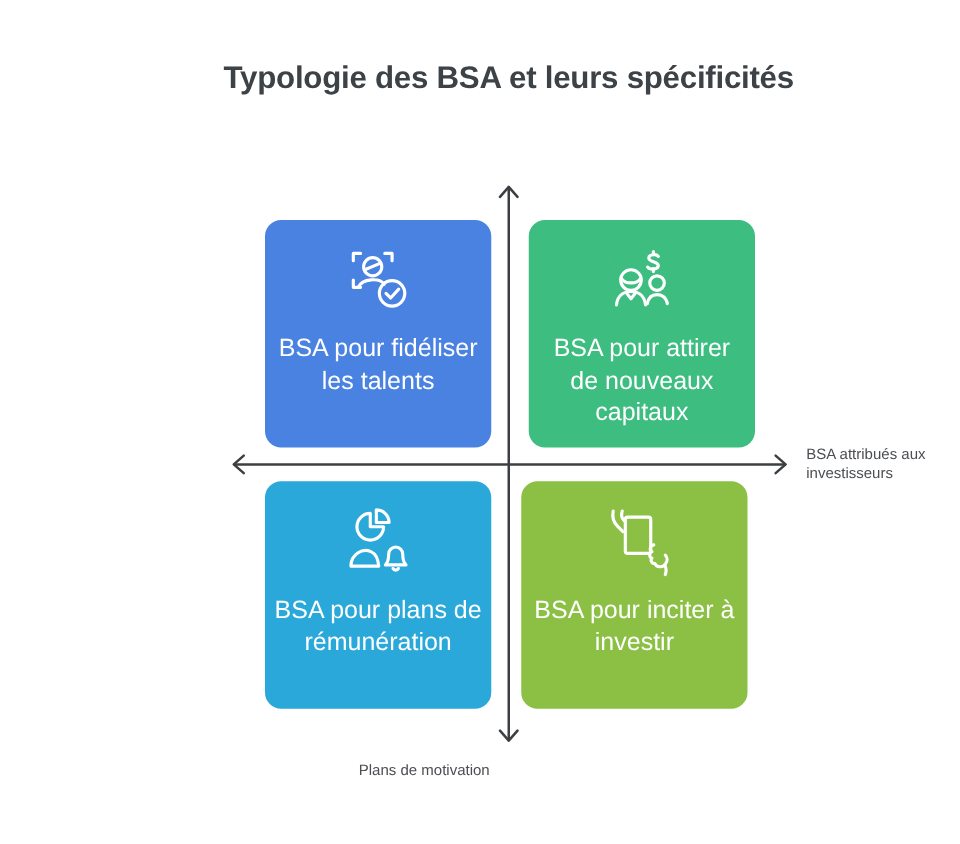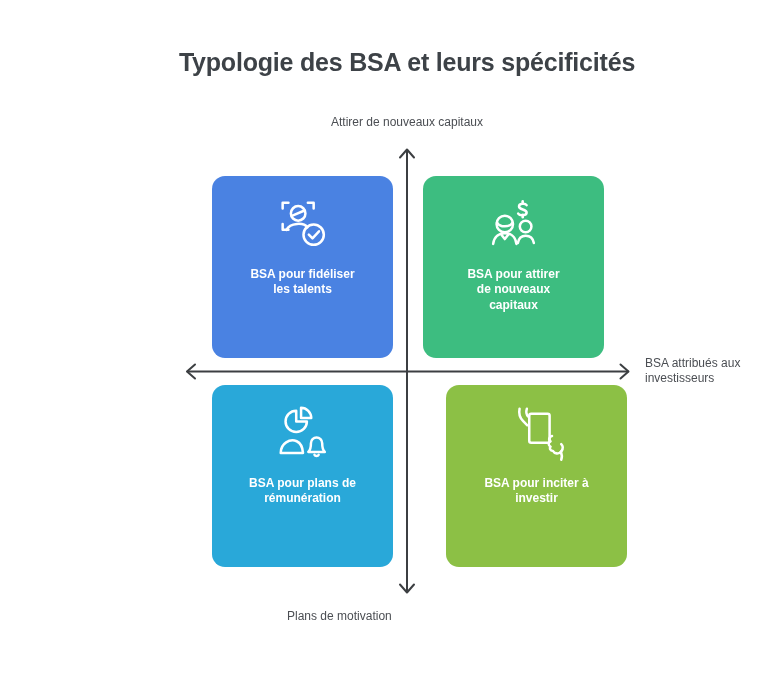--- a/index.html
+++ b/index.html
@@ -29,38 +29,37 @@
   .axis-label.right{top:356px;left:645px;width:130px;text-align:left;}
   .axes-svg{position:absolute;top:0;left:0;pointer-events:none;}
   .quadrant{
     position:absolute;width:181px;height:182px;border-radius:13px;
     display:flex;flex-direction:column;align-items:center;
     padding-top:18px;box-sizing:border-box;
   }
   .quadrant.tl{left:212px;top:176px;}
   .quadrant.tr{left:423px;top:176px;}
   .quadrant.bl{left:212px;top:385px;}
-  .quadrant.br{left:446px;top:385px;}
+  .quadrant.br{left:417px;top:385px;}
   .q-icon{width:62px;height:62px;flex:0 0 auto;}
   .q-icon svg{display:block;width:62px;height:62px;}
   .q-label{
     margin-top:11px;padding:0 6px;
-    color:var(--quadrant-text);font-size:12px;line-height:1.28;
-    text-align:center;white-space:pre-line;font-weight:700;
+    color:var(--quadrant-text);font-size:20px;line-height:1.28;
+    text-align:center;white-space:pre-line;font-weight:400;
   }
   .iconstroke{stroke:#ffffff;stroke-width:2.6;fill:none;stroke-linecap:round;stroke-linejoin:round;}
 </style>
 </head>
 <body>
 
 <div class="canvas">
 
   <div class="title">Typologie des BSA et leurs spécificités</div>
 
-  <div class="axis-label top">Attirer de nouveaux capitaux</div>
   <div class="axis-label bottom">Plans de motivation</div>
   <div class="axis-label right">BSA attribués aux
 investisseurs</div>
 
   <svg class="axes-svg" width="768" height="675" viewBox="0 0 768 675">
     <g stroke="var(--axis-color)" stroke-width="2" fill="none" stroke-linecap="round" stroke-linejoin="round">
       <path d="M407 150 V592"></path>
       <path d="M400 157.5 L407 149.5 L414 157.5"></path>
       <path d="M400 584.5 L407 592.5 L414 584.5"></path>
       <path d="M187.5 371.5 H628"></path>

